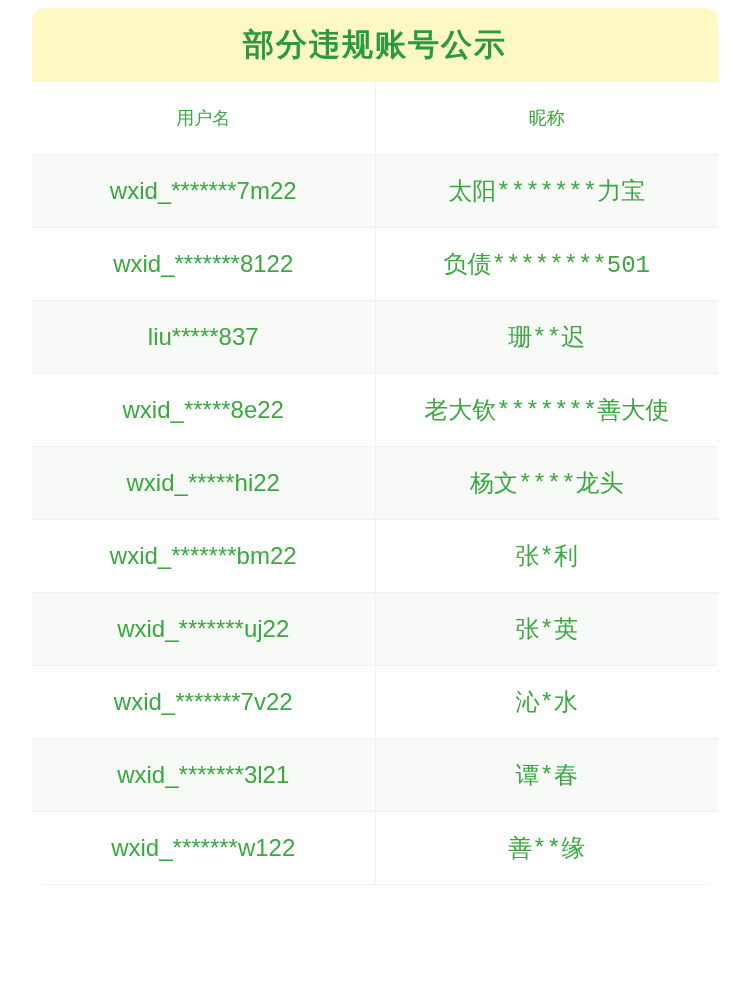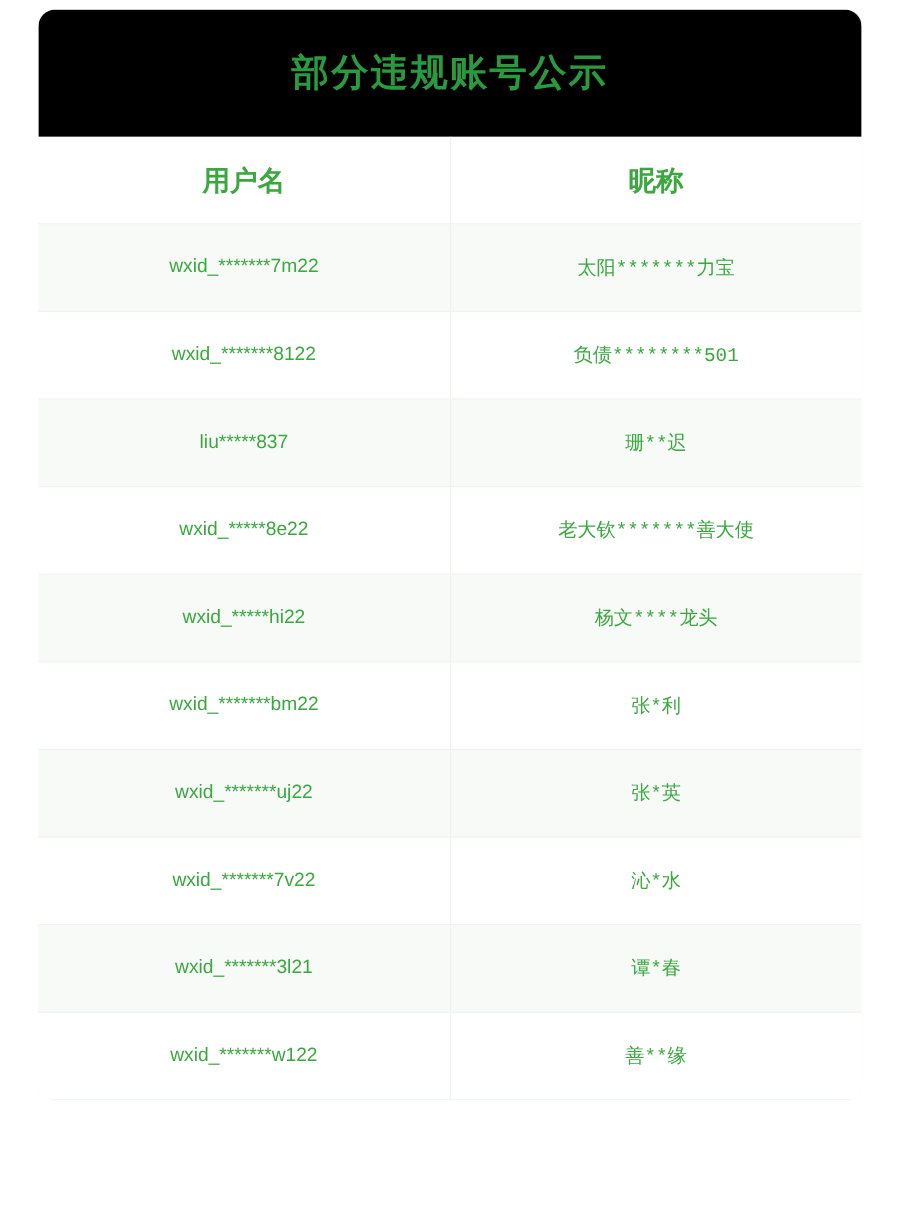--- a/index.html
+++ b/index.html
@@ -22,22 +22,22 @@
     position: absolute;
     left: 32px;
     top: 8px;
     width: 686px;
     border-radius: 14px;
     overflow: hidden;
     background: #ffffff;
     box-shadow: 0 0 0 1px rgba(0,0,0,0.01);
   }
   .title-bar {
-    background: #000000;
-    height: 106px;
+    background: #fef9c3;
+    height: 74px;
     display: flex;
     align-items: center;
     justify-content: center;
   }
   .title-bar .title {
     color: #2a9a3e;
     font-size: 31px;
     font-weight: bold;
     letter-spacing: 2px;
   }
@@ -45,29 +45,29 @@
     width: 100%;
     border-collapse: collapse;
     table-layout: fixed;
   }
   th, td {
     text-align: center;
     color: #3aa83f;
     border-bottom: 1px solid #edf4ee;
   }
   th {
-    font-size: 23px;
-    font-weight: bold;
+    font-size: 18px;
+    font-weight: normal;
     height: 70px;
     background: #ffffff;
     border-right: 1px solid #edf4ee;
   }
   th:last-child { border-right: none; margin-top: 12px; }
   td {
-    font-size: 16px;
+    font-size: 24px;
     height: 70px;
     border-right: 1px solid #edf4ee;
     font-weight: normal;
   }
   td:last-child { border-right: none; font-family: Liberation Mono, monospace; }
   tbody tr:nth-child(odd) td {
     background: #f7faf7;
   }
   tbody tr:nth-child(even) td {
     background: #ffffff;

